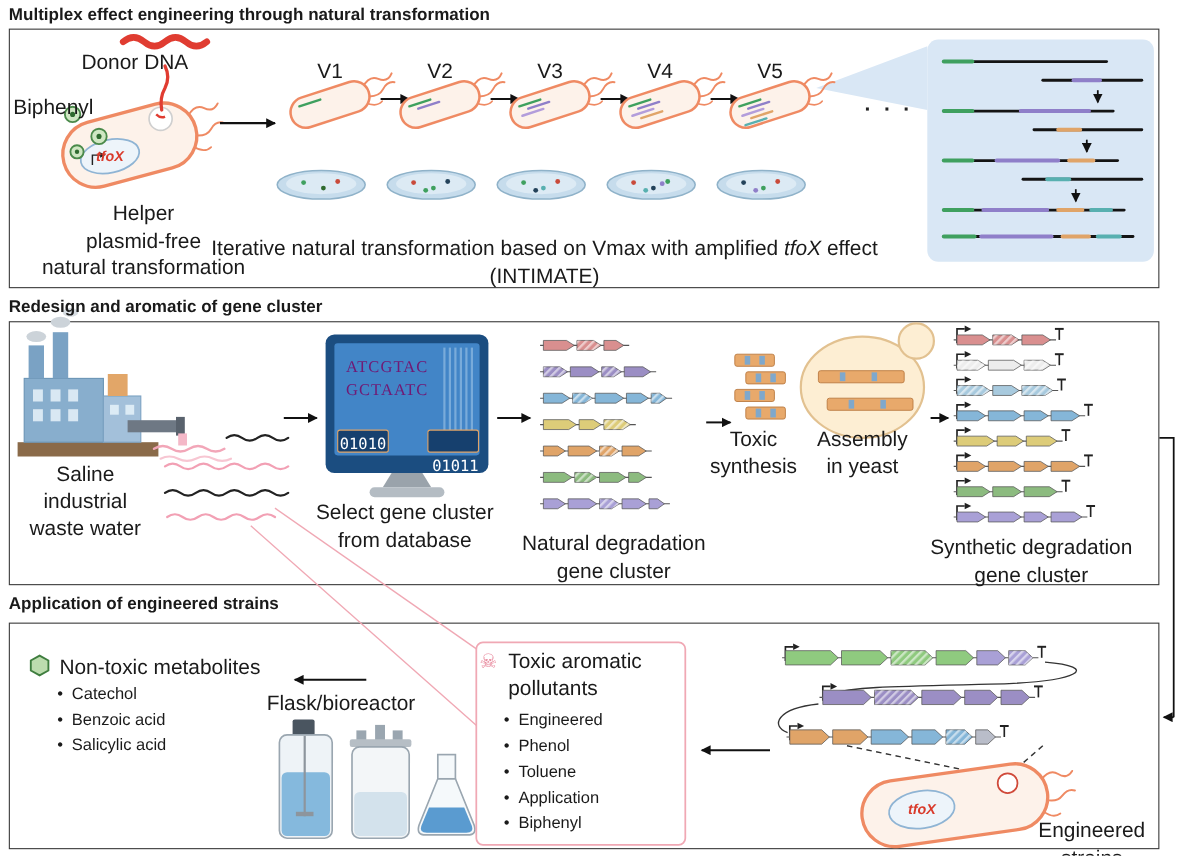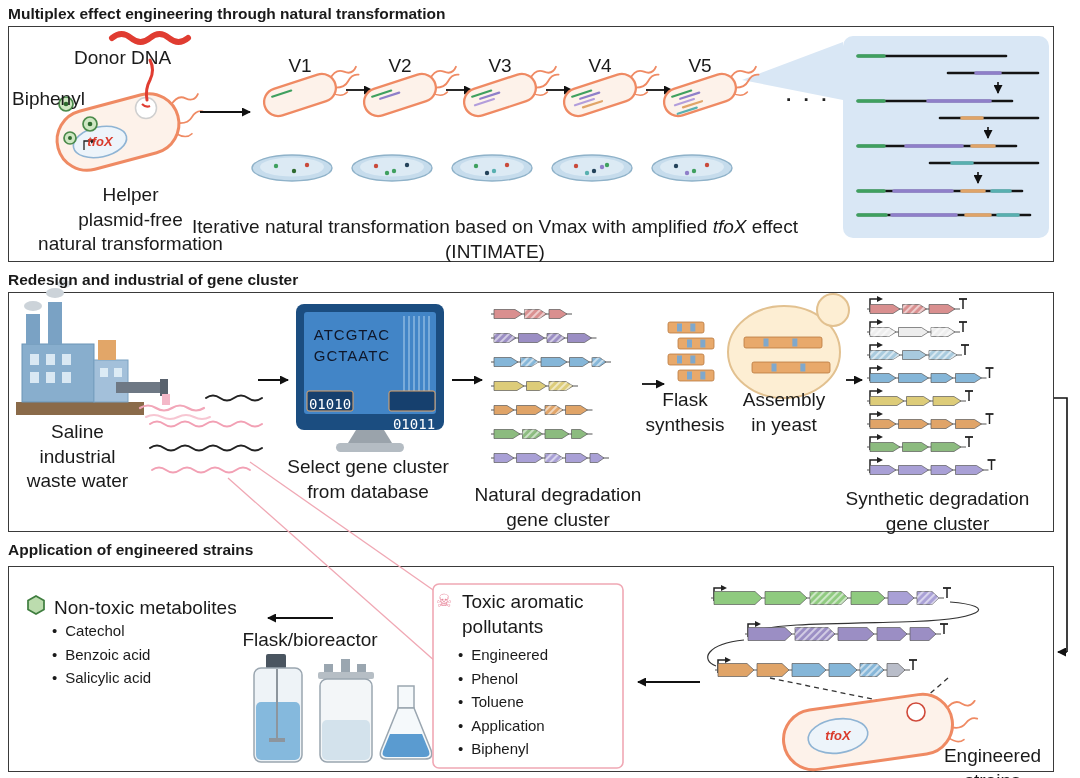--- a/index.html
+++ b/index.html
@@ -6,21 +6,21 @@
   html,body{background:#fff}
   body{width:1080px;height:778px;position:relative;overflow:hidden;
        font-family:"Liberation Sans",sans-serif;color:#1a1a1a}
   .panel-box{position:absolute;border:1.5px solid #3a3a3a;z-index:1;background:transparent}
   #art{position:absolute;left:0;top:0;z-index:2}
   .lbl{position:absolute;font-size:19px;line-height:1.3;z-index:3;white-space:pre-line}
   .title{font-weight:700;font-size:15.5px}
   .center{text-align:center}
   .tfox{color:#d93a2b;font-style:italic;font-size:13px;font-weight:700}
   .it{font-style:italic}
-  .screen-text{color:#0f172a;font-size:15px;letter-spacing:1px;line-height:21px;font-family:Liberation Sans, sans-serif}
+  .screen-text{color:#701a75;font-size:15px;letter-spacing:1px;line-height:21px;font-family:Liberation Serif, serif}
   .binary{color:#fff;font-size:14px;font-family:"DejaVu Sans Mono",monospace}
   .ellip{font-size:19px;font-weight:700;letter-spacing:3px;color:#222}
   .skull{font-size:18px;color:#e8889c;line-height:1}
   ul.blist{position:absolute;z-index:3;list-style:none;font-size:15px}
   ul.blist li{line-height:23.5px}
   ul.blist li::before{content:"•";margin-right:8px}
 </style>
 </head>
 <body>
 
@@ -470,32 +470,32 @@
 plasmid-free
 natural transformation</div>
 <div class="lbl center" style="left:278px;top:54px;width:44px">V1</div>
 <div class="lbl center" style="left:378px;top:54px;width:44px">V2</div>
 <div class="lbl center" style="left:478px;top:54px;width:44px">V3</div>
 <div class="lbl center" style="left:578px;top:54px;width:44px">V4</div>
 <div class="lbl center" style="left:678px;top:54px;width:44px">V5</div>
 <div class="lbl ellip" style="left:786px;top:88px">· · ·</div>
 <div class="lbl center" style="left:150px;top:215px;width:690px"><span>Iterative natural transformation based on Vmax with amplified </span><span class="it">tfoX</span><span> effect (INTIMATE)</span></div>
 
-<div class="lbl title" style="left:8px;top:270px">Redesign and industrial of gene cluster</div>
+<div class="lbl title" style="left:8px;top:270px">Redesign and aromatic of gene cluster</div>
 <div class="lbl center" style="left:10px;top:420px;width:135px">Saline
 industrial
 waste water</div>
 <div class="lbl center screen-text" style="left:303px;top:324px;width:98px"><div>ATCGTAC</div><div>GCTAATC</div></div>
 <div class="lbl center binary" style="left:307px;top:395px;width:46px">01010</div>
 <div class="lbl center binary" style="left:389px;top:415px;width:50px">01011</div>
 <div class="lbl center" style="left:282px;top:455px;width:172px">Select gene cluster
 from database</div>
 <div class="lbl center" style="left:468px;top:483px;width:180px">Natural degradation
 gene cluster</div>
-<div class="lbl center" style="left:640px;top:388px;width:90px">Flask
+<div class="lbl center" style="left:640px;top:388px;width:90px">Toxic
 synthesis</div>
 <div class="lbl center" style="left:729px;top:388px;width:110px">Assembly
 in yeast</div>
 <div class="lbl center" style="left:835px;top:487px;width:205px">Synthetic degradation
 gene cluster</div>
 
 <div class="lbl title" style="left:8px;top:540px">Application of engineered strains</div>
 <div class="lbl" style="left:54px;top:596px">Non-toxic metabolites</div>
 <ul class="blist" style="left:52px;top:619px">
   <li>Catechol</li>

